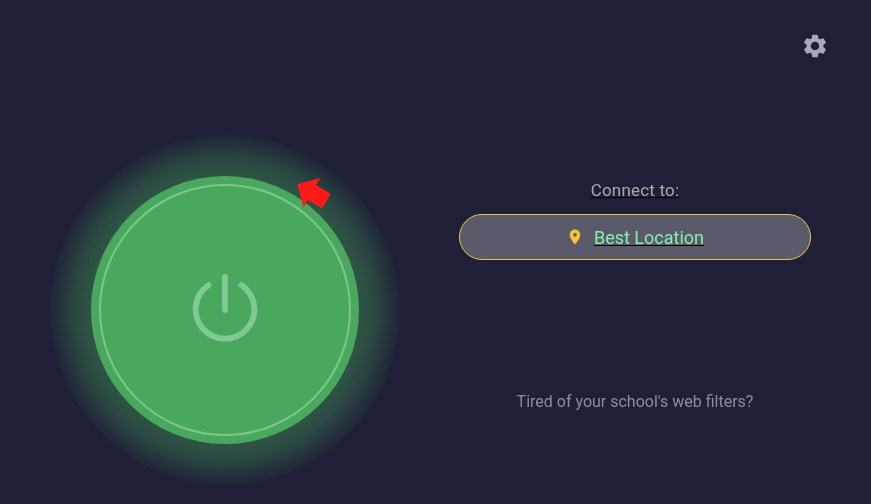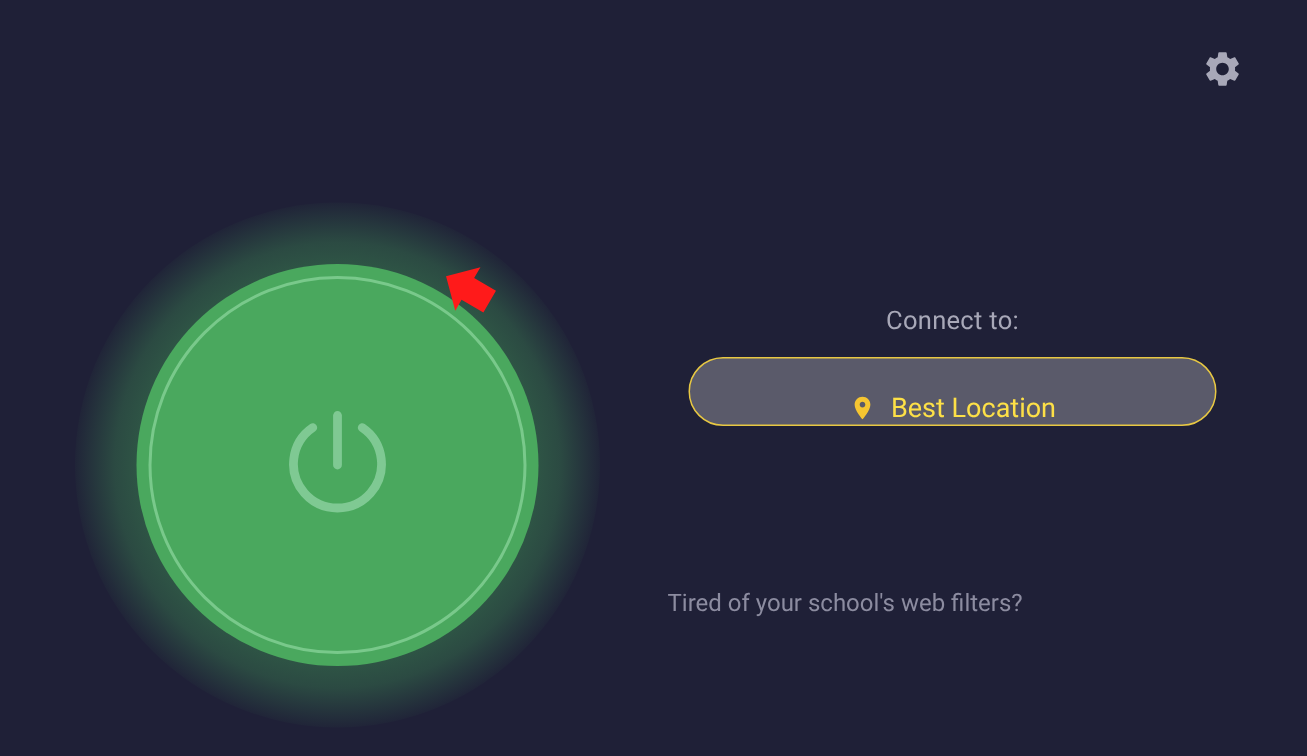--- a/index.html
+++ b/index.html
@@ -69,57 +69,58 @@
     width: 42px;
     height: 42px;
     color: #ff1a1a;
     pointer-events: none;
   }
   .annotation-arrow svg { width: 100%; height: 100%; }
 
   .connect-area {
     position: absolute;
     left: 445px;
-    top: 204px;
+    top: 180px;
     width: 380px;
     text-align: center;
+    text-decoration: underline;
   }
   .connect-label {
     color: #a8a8b8;
     font-size: 17px;
     margin-bottom: 14px;
     letter-spacing: 0.2px;
   }
   .location-button {
     width: 352px;
     height: 46px;
     margin: 0 auto;
     border: 1.5px solid #e8c843;
     border-radius: 23px;
     background: #5a5a6a;
     display: flex;
-    align-items: flex-end;
+    align-items: center;
     justify-content: center;
     gap: 10px;
     cursor: pointer;
-    color: #fde047;
+    color: #86efac;
     font-size: 18px;
   }
   .location-pin {
     color: #f5c531;
     display: inline-flex;
   }
   .location-pin svg { width: 18px; height: 22px; }
 
   .promo-text {
     position: absolute;
     left: 445px;
     top: 390px;
     width: 380px;
-    text-align: left;
+    text-align: center;
     color: #8c8ca0;
     font-size: 16px;
     line-height: 1.45;
   }
 </style>
 </head>
 <body>
 
 <div class="settings-icon">
   <span>

